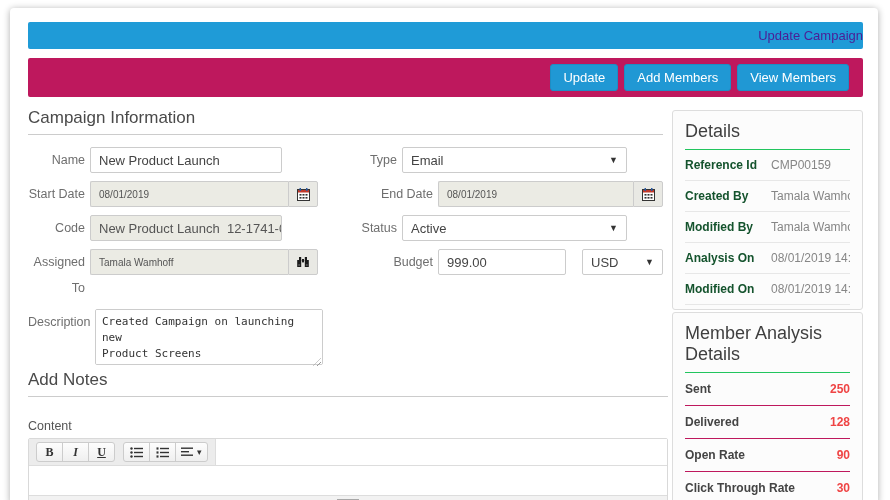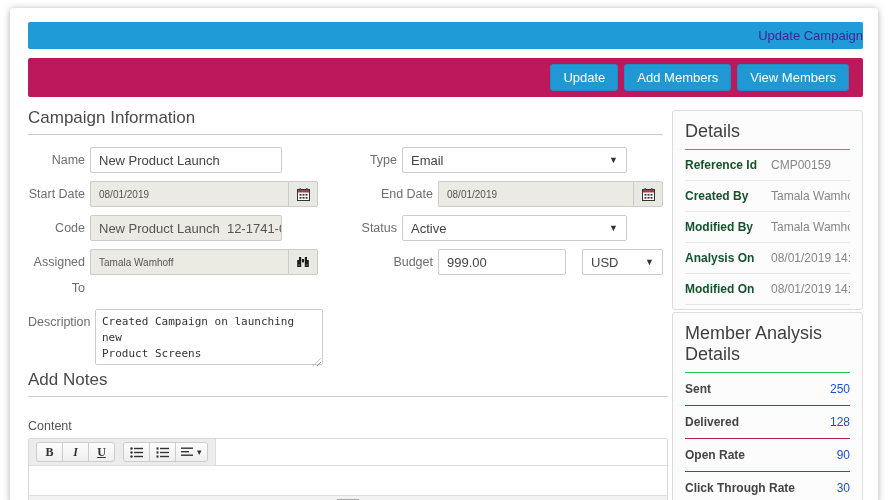--- a/index.html
+++ b/index.html
@@ -70,21 +70,21 @@
   .panel{position:absolute;left:662px;width:191px;box-sizing:border-box;border:1px solid #ddd;
     border-radius:3px;background:#fcfcfc;padding:10px 12px 4px;}
   .panel-details{top:102px;}
   .panel-member{top:304px;}
   .panel-title{font-size:18px;font-weight:400;color:#3f3f3f;padding-bottom:7px;border-bottom:1px solid #22c55e;}
   .prow{display:flex;padding:8px 0;border-bottom:1px solid #e7e7e7;font-size:12px;align-items:baseline;}
   .prow .pl{width:86px;font-weight:700;color:#14532d;flex-shrink:0;}
   .prow .pv{color:#868686;white-space:nowrap;overflow:hidden;}
   .mrow{display:flex;justify-content:space-between;padding:9px 0;border-bottom:1px solid #be185d;font-size:12px;}
   .mrow .pl{font-weight:700;color:#444;}
-  .mrow .pv{color:#1d4ed8;}
+  .mrow .pv{color:#ef4444;font-weight:bold;}
   svg{display:block;}
 </style>
 </head>
 <body>
 
 <div class="card">
 
   <div class="titlebar">Update Campaign</div>
 
   <div class="actionbar">

